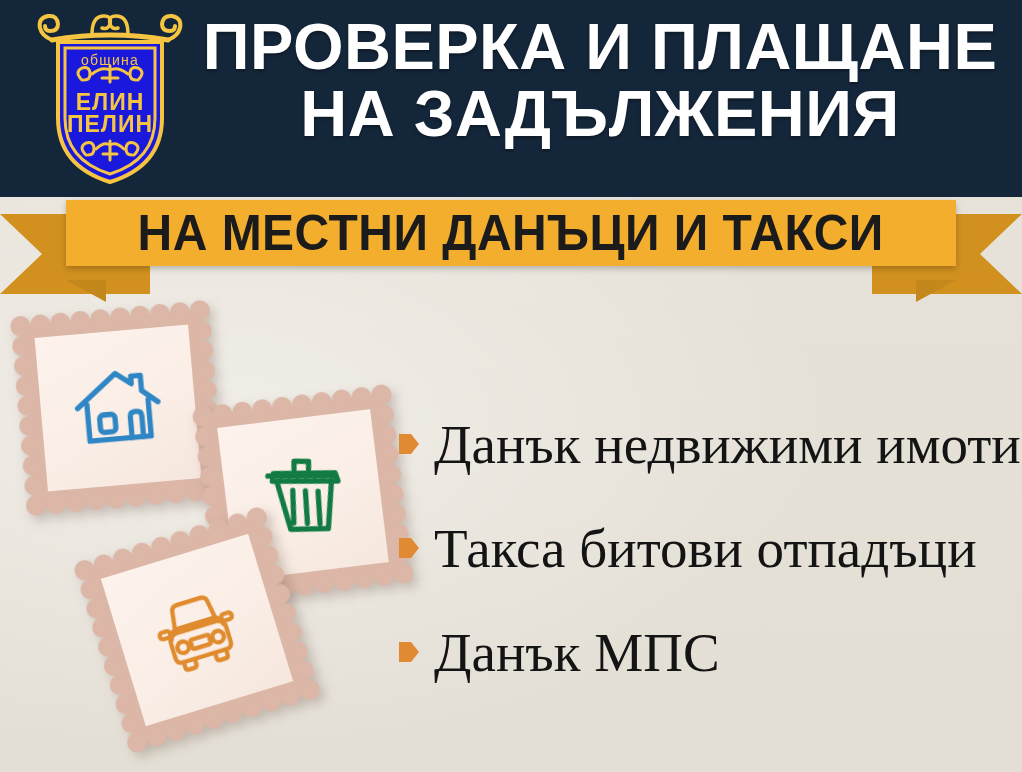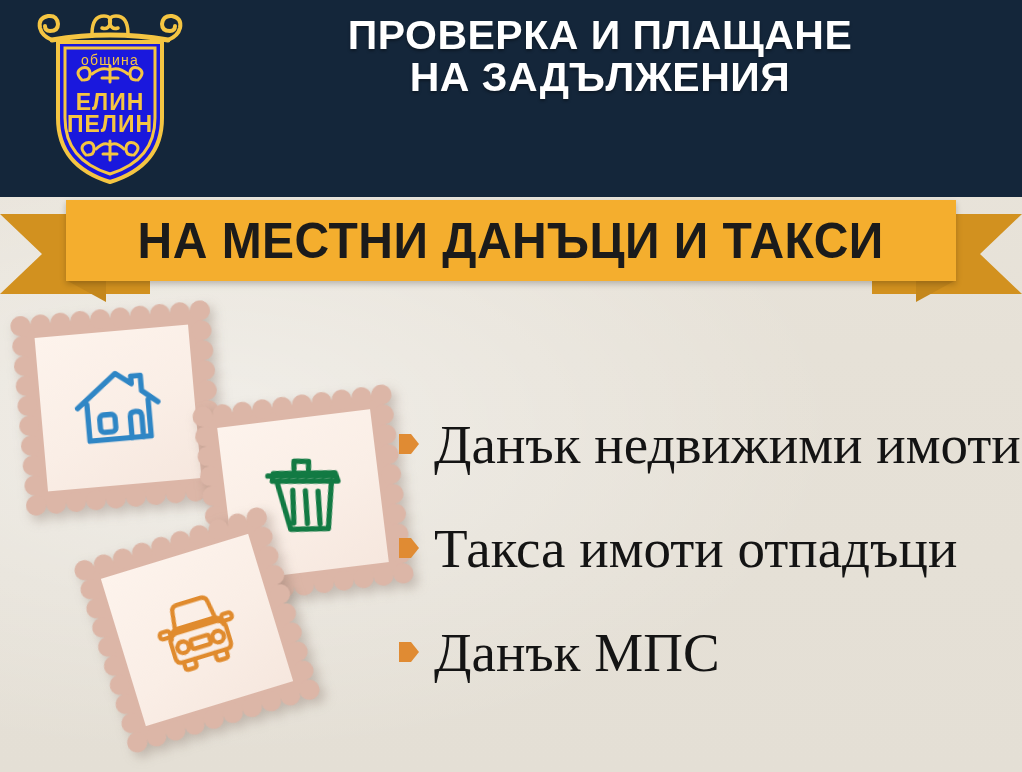--- a/index.html
+++ b/index.html
@@ -36,21 +36,21 @@
   .crest{
     position:absolute;left:30px;top:8px;width:160px;height:180px;
   }
   .crest svg{display:block;width:160px;height:180px;}
 
   .header-title{
     position:absolute;left:190px;top:14px;width:820px;
     text-align:center;
     color:#ffffff;
     font-weight:bold;
-    font-size:41px;
+    font-size:65px;
     line-height:1.03;
     letter-spacing:.5px;
     font-family:"Liberation Sans", sans-serif;
     text-shadow:0 2px 3px rgba(0,0,0,.35);
   }
   .header-title .ln{display:block;white-space:nowrap;}
   .header-title .ln2{margin-top:0;}
 
   
   .ribbon{position:absolute;left:0;top:196px;width:1022px;height:112px;z-index:6;}
@@ -66,21 +66,21 @@
   .ribbon-tail.right{
     right:0;
     clip-path:polygon(0 0, 150px 0, 108px 40px, 150px 80px, 0 80px);
   }
   .ribbon-fold{
     position:absolute;top:84px;height:22px;width:40px;background:#c4871c;z-index:2;
   }
   .ribbon-fold.left{left:66px;clip-path:polygon(0 0,40px 0,40px 22px);}
   .ribbon-fold.right{right:66px;clip-path:polygon(0 0,40px 0,0 22px);}
   .ribbon-main{
-    position:absolute;left:66px;right:66px;top:4px;height:81px;
+    position:absolute;left:66px;right:66px;top:4px;height:66px;
     background:#f4ae2e;
     z-index:3;
     display:flex;align-items:center;justify-content:center;
     box-shadow:0 3px 6px rgba(0,0,0,.22);
   }
   .ribbon-text{
     color:#1b1b1b;
     font-weight:bold;
     font-size:50px;
     letter-spacing:.5px;
@@ -316,21 +316,21 @@
       </span>
       <span class="list-label">Данък недвижими имоти</span>
     </div>
 
     <div class="list-item">
       <span class="bullet">
         <svg viewBox="0 0 22 26" xmlns="http://www.w3.org/2000/svg">
           <path d="M1 3 L13 3 L21 13 L13 23 L1 23 Z" fill="#e08b33"></path>
         </svg>
       </span>
-      <span class="list-label">Такса имоти отпадъци</span>
+      <span class="list-label">Такса битови отпадъци</span>
     </div>
 
     <div class="list-item">
       <span class="bullet">
         <svg viewBox="0 0 22 26" xmlns="http://www.w3.org/2000/svg">
           <path d="M1 3 L13 3 L21 13 L13 23 L1 23 Z" fill="#e08b33"></path>
         </svg>
       </span>
       <span class="list-label">Данък МПС</span>
     </div>

